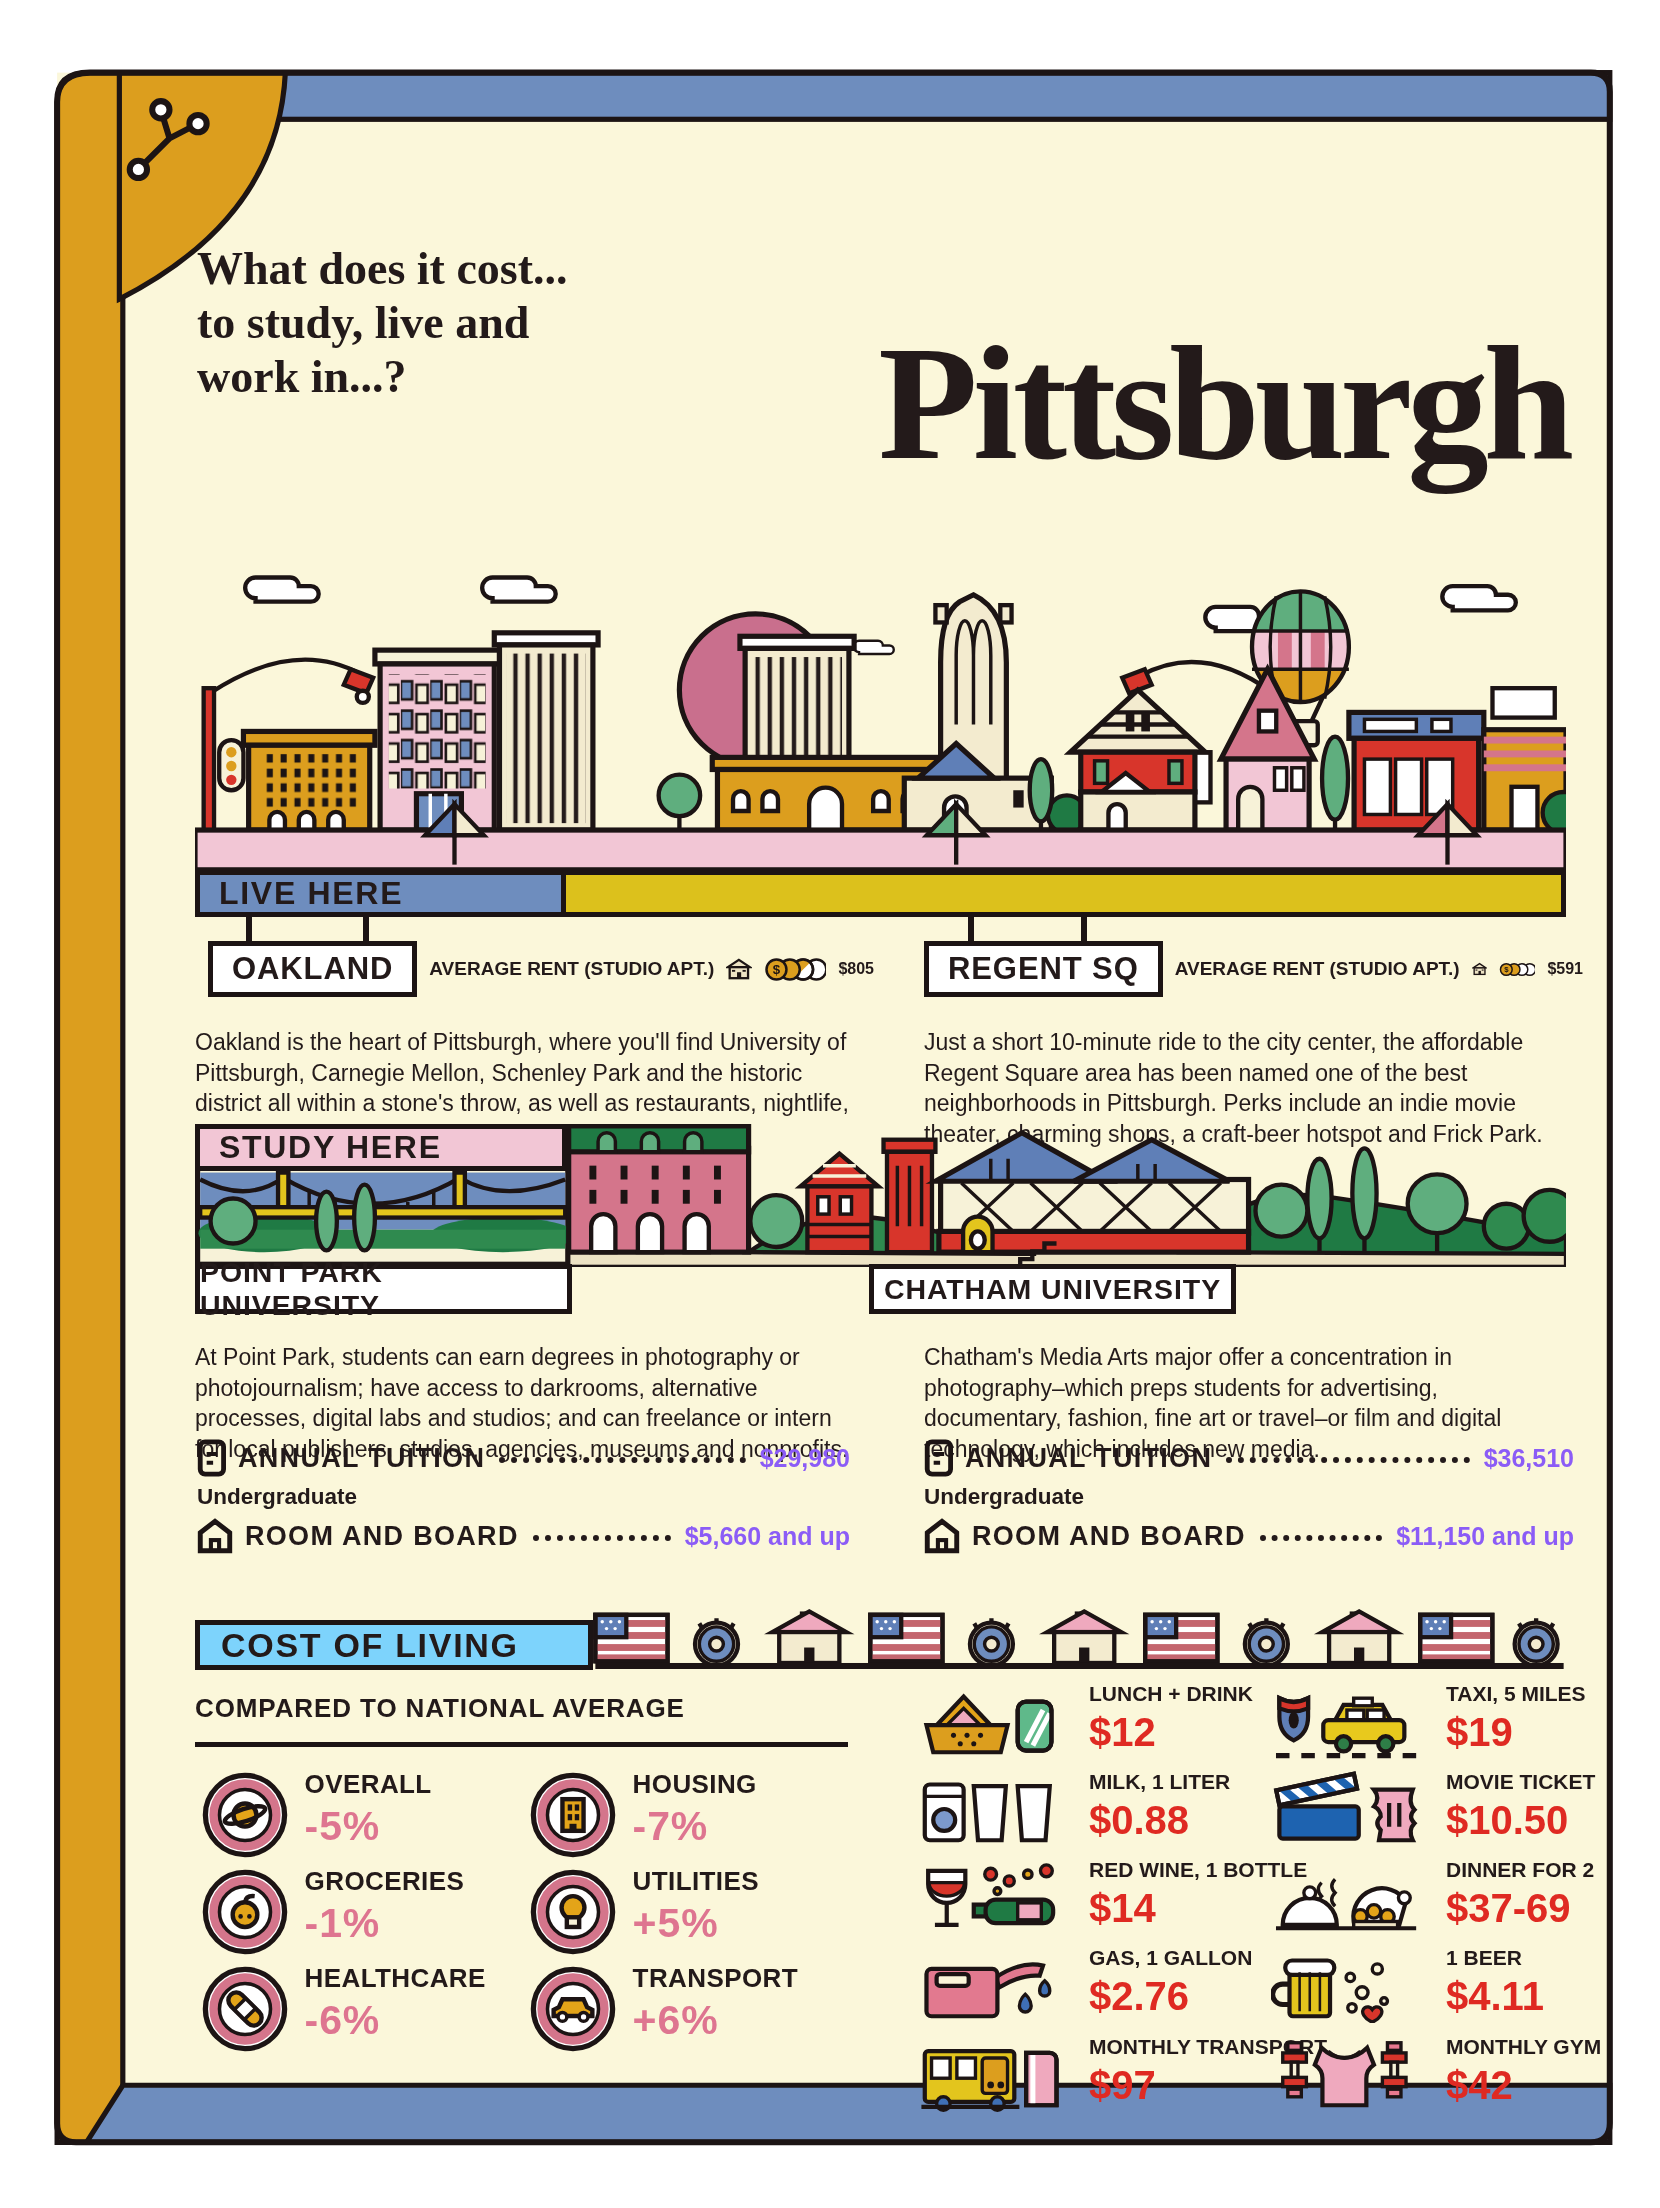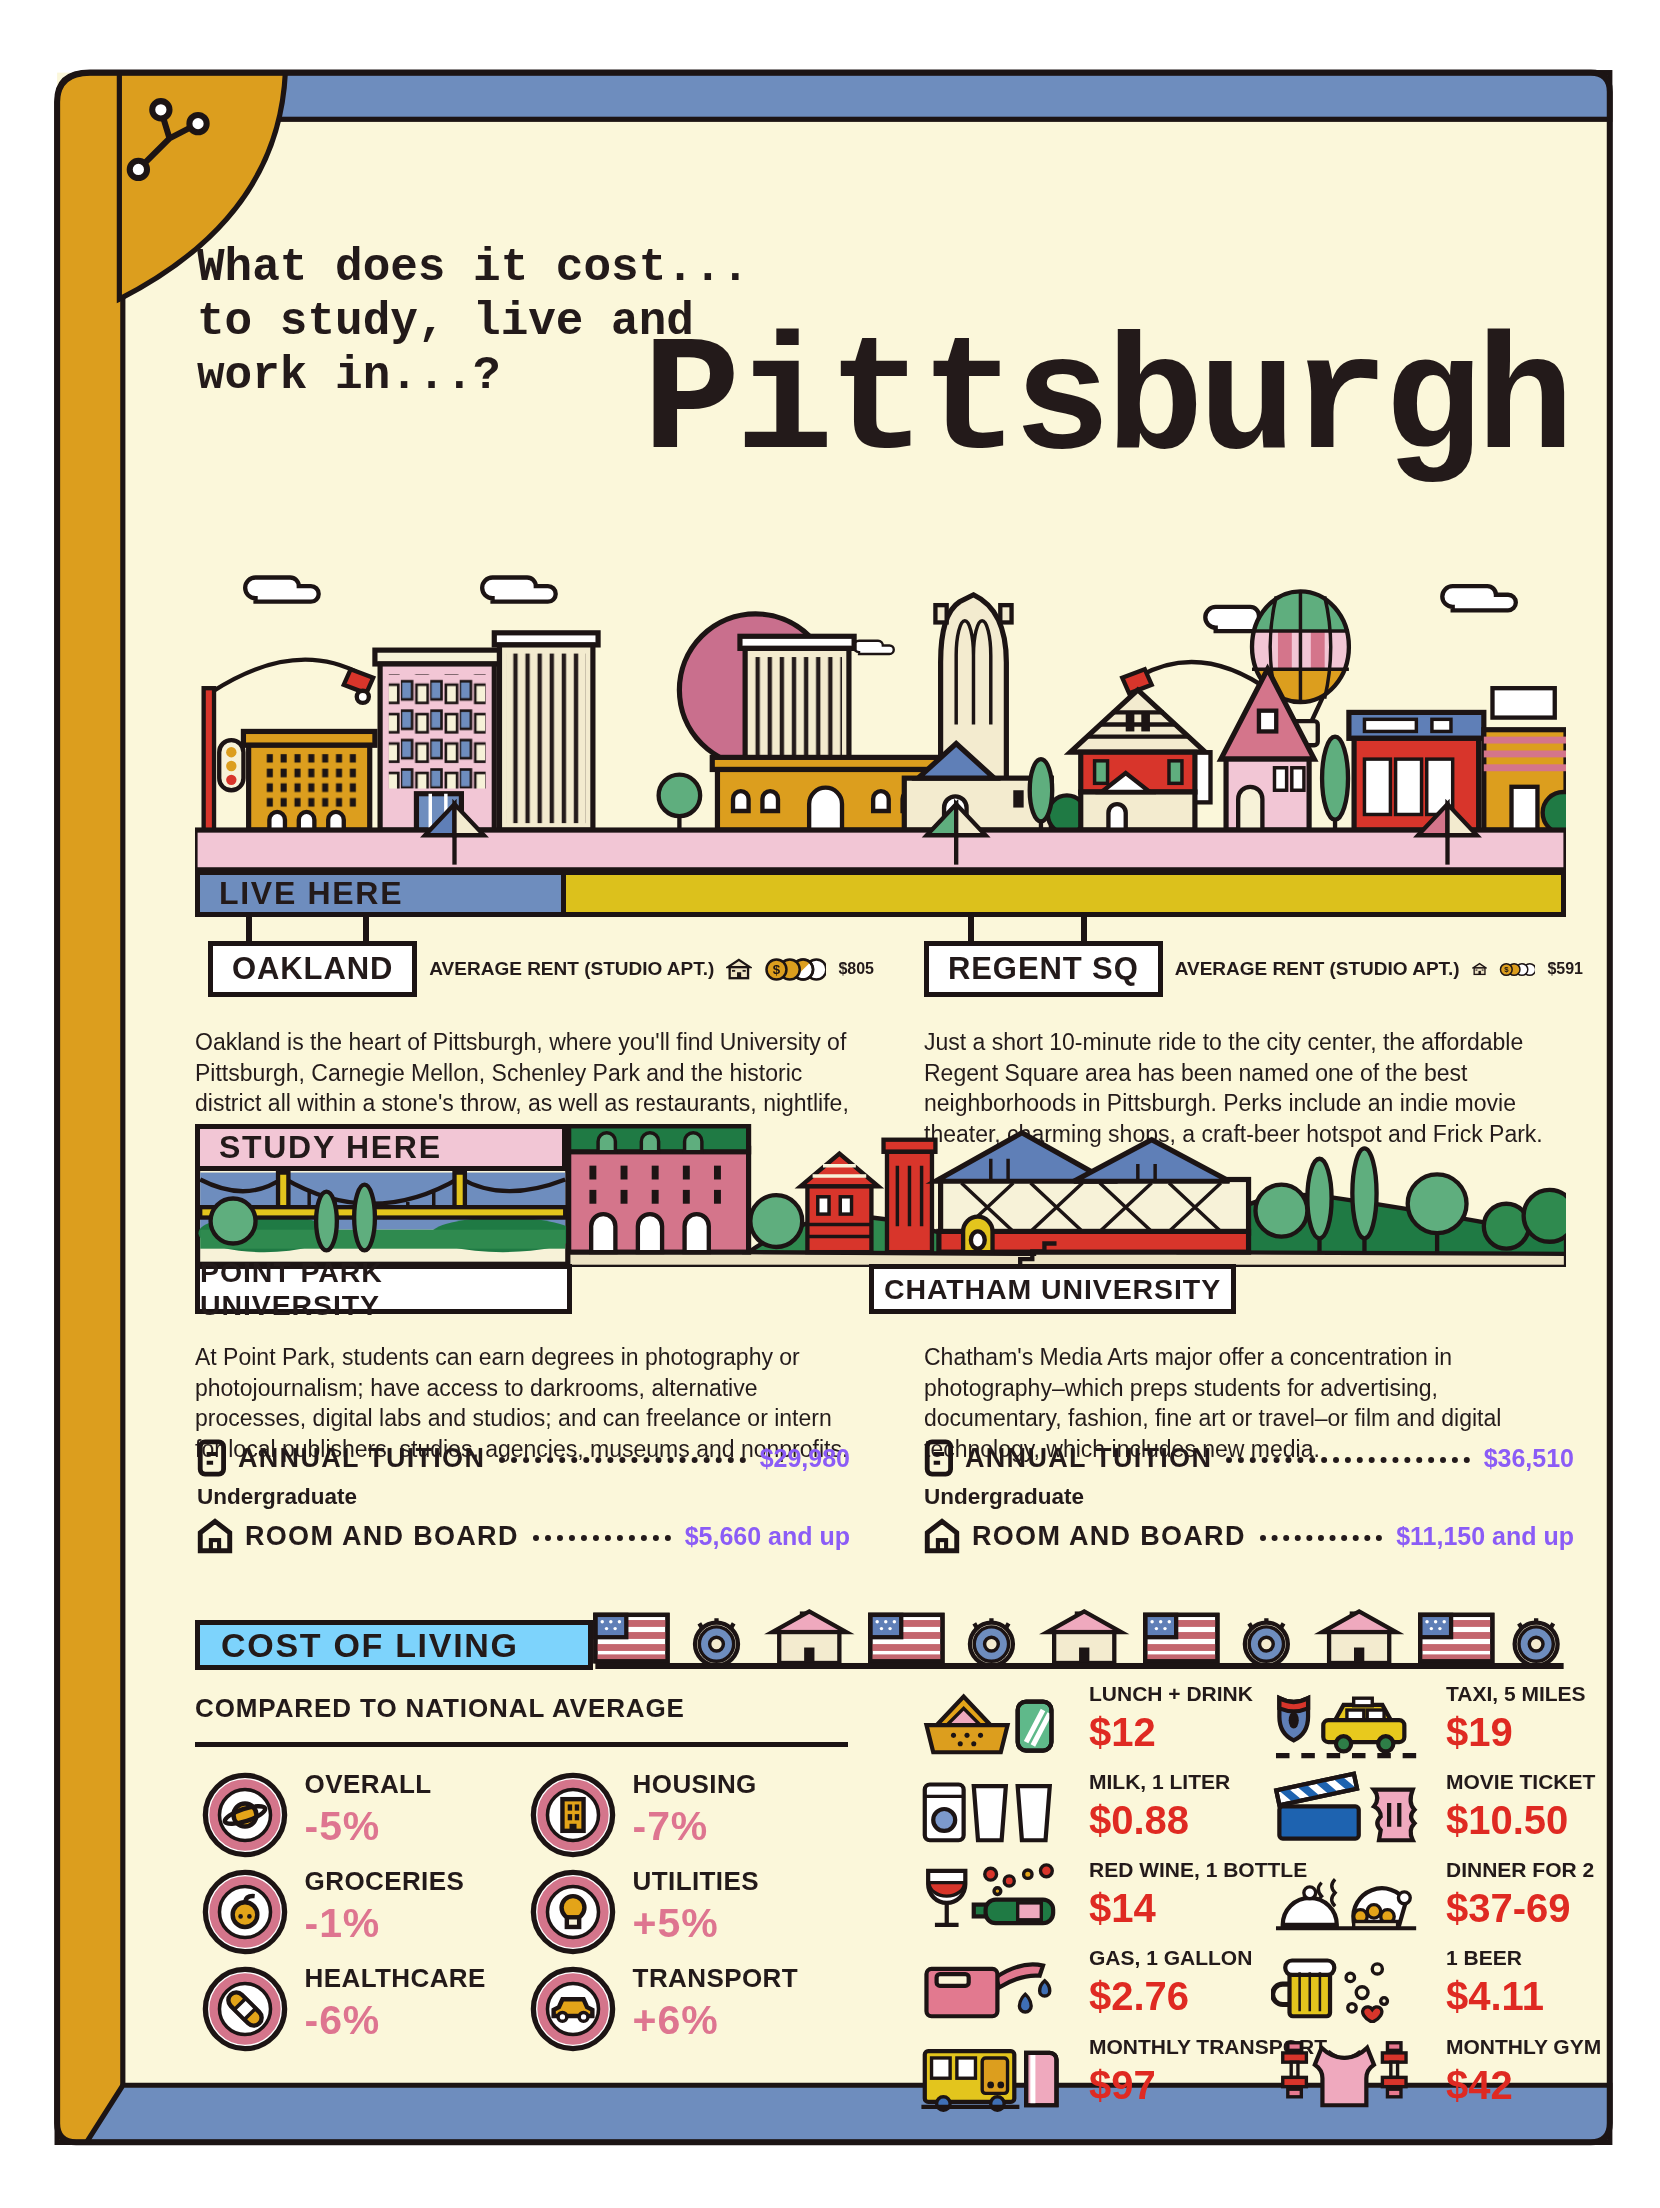--- a/index.html
+++ b/index.html
@@ -1,20 +1,20 @@
 <!DOCTYPE html>
 <html style="font-size:14px"><head>
 <meta charset="utf-8">
 <style>
   html,body{margin:0;padding:0;background:#ffffff;}
   .page{position:relative;width:1660px;height:2208px;background:#ffffff;overflow:hidden;
         font-family:"Liberation Sans",sans-serif;color:#231a1a;}
   .abs{position:absolute;}
   .cond{font-family:"Liberation Sans",sans-serif;font-weight:700;}
-  .serif{font-family:Liberation Mono, monospace;font-weight:700;}
+  .serif{font-family:Liberation Serif, serif;font-weight:700;}
 
   .kicker{left:197px;top:242px;font-size:46px;line-height:1.17;letter-spacing:0px;color:#231a1a;}
   .city-title{left:553px;top:322px;width:1016px;text-align:right;font-size:163px;line-height:1;
               letter-spacing:-5.2px;color:#231a1a;}
 
   .section-bar{height:47px;border:5.2px solid #1c1414;box-sizing:border-box;display:flex;align-items:center;}
   .bar-label{font-size:32px;letter-spacing:1.7px;padding-left:19px;color:#231a1a;}
 
   .hood-row{display:flex;align-items:center;gap:12px;}
   .hood-box{border:5.2px solid #1c1414;background:#ffffff;padding:5.2px 19px;font-size:31px;letter-spacing:0.9px;white-space:nowrap;}

